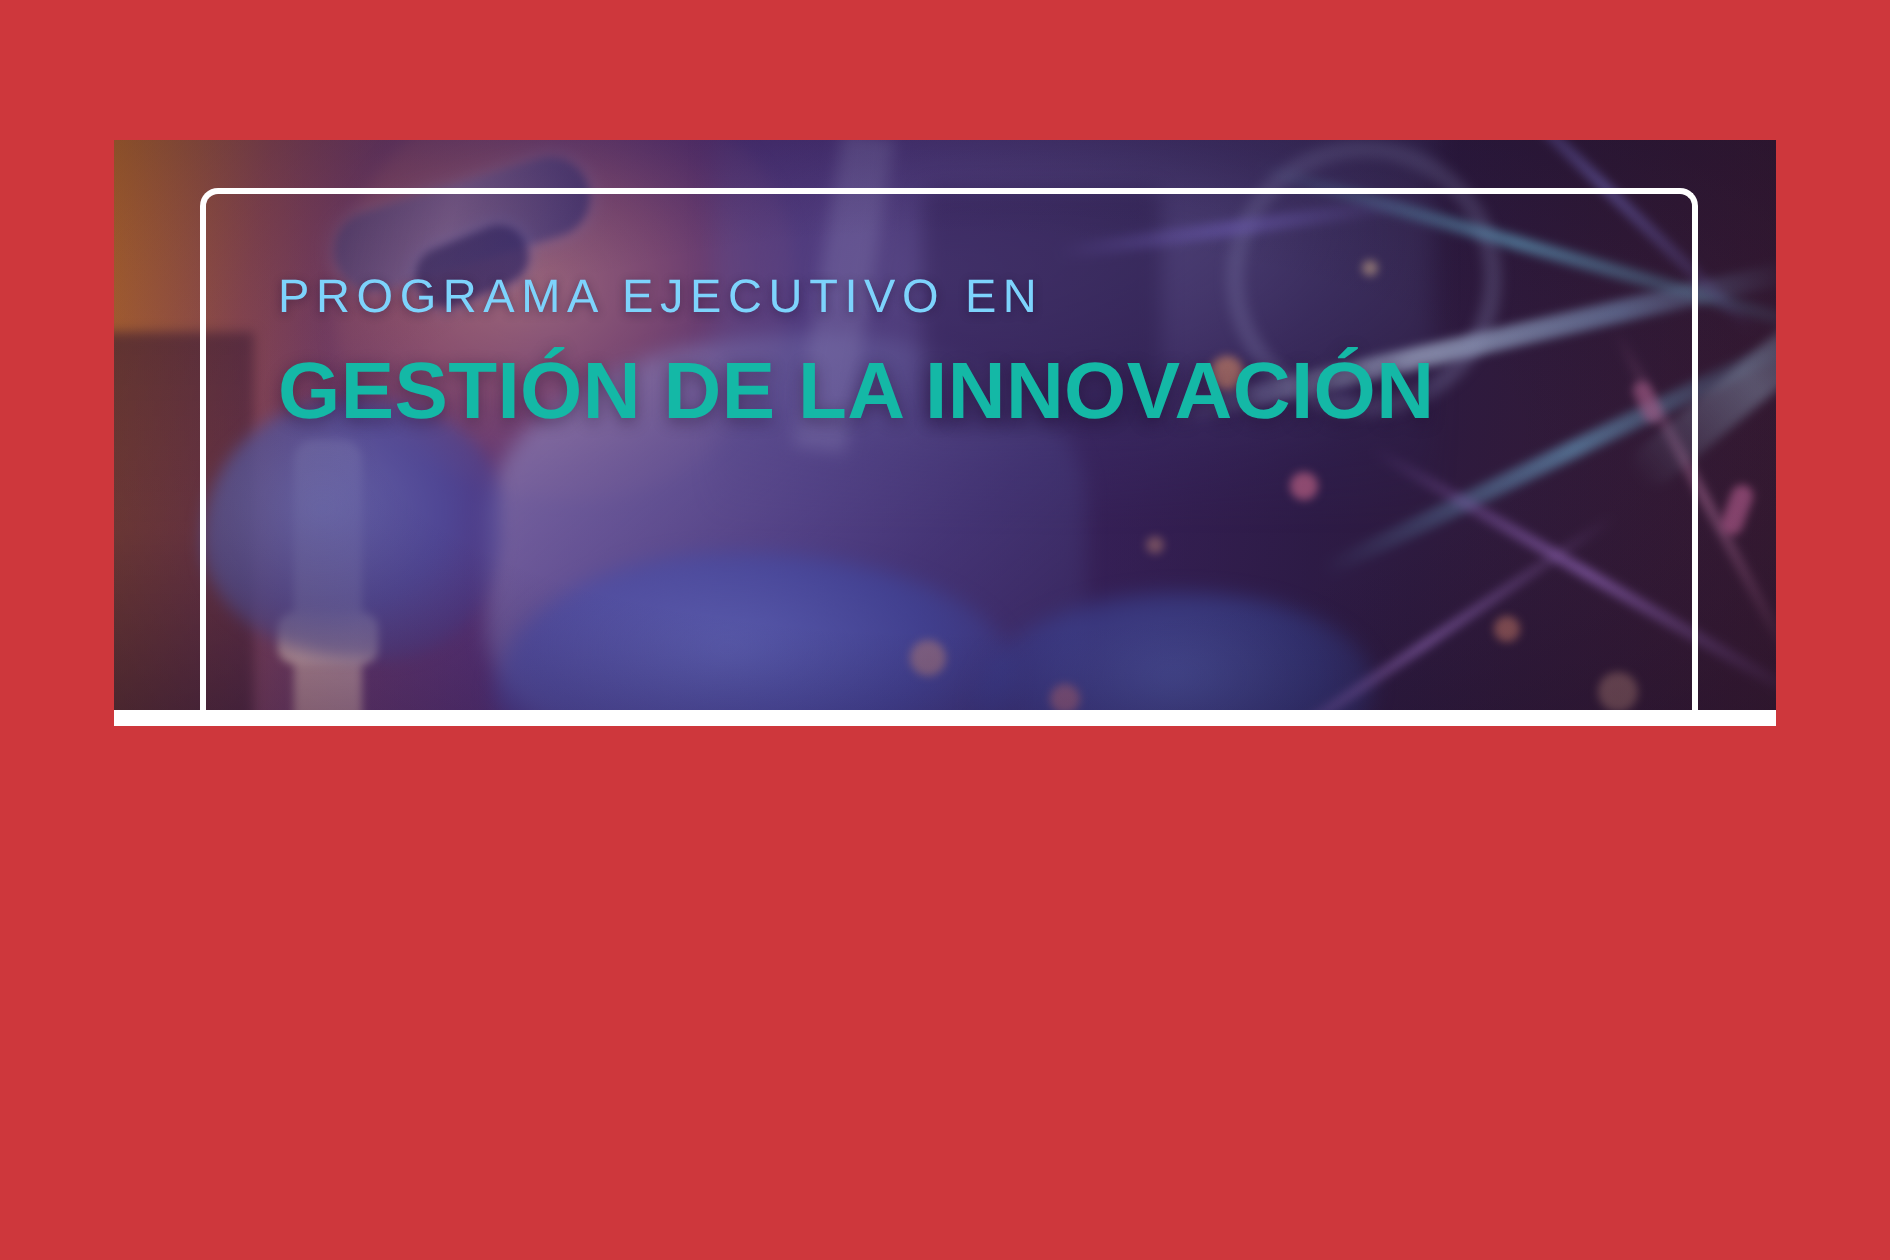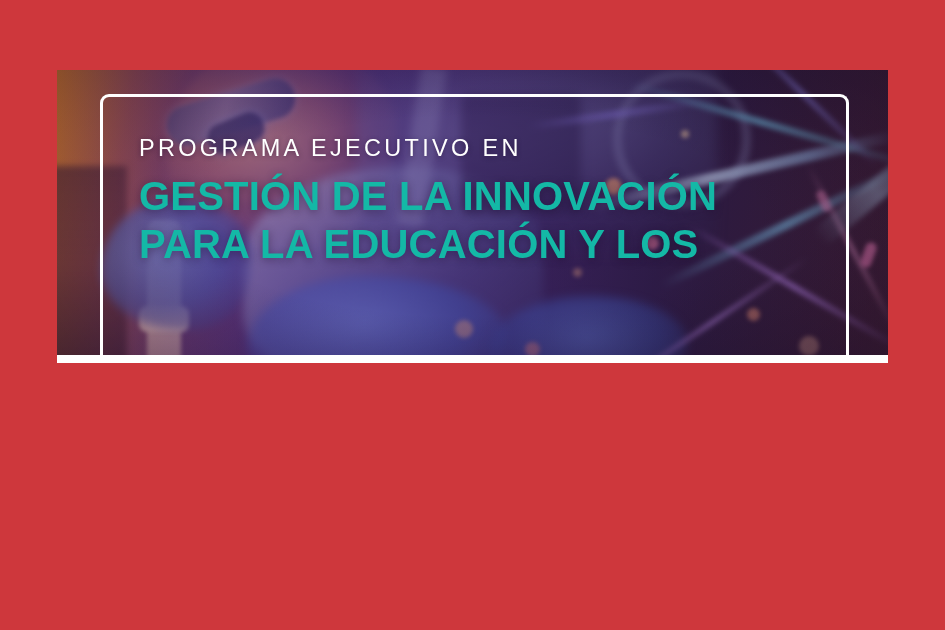--- a/index.html
+++ b/index.html
@@ -289,21 +289,21 @@
   }
 
   
   .text-block {
     position: absolute;
     left: 82px;
     top: 67px;
     width: 700px;
   }
   .eyebrow {
-    color: #ffffff;
+    color: #7dd3fc;
     font-size: 23.5px;
     font-weight: 300;
     letter-spacing: 3.3px;
     line-height: 1;
     white-space: nowrap;
     text-shadow: 0 1px 5px rgba(30,12,44,0.45);
   }
   .headline {
     margin-top: 11px;
   }
@@ -367,21 +367,20 @@
 
     <div class="bg-layer tint"></div>
     <div class="bg-layer vignette"></div>
 
     <div class="frame"></div>
 
     <div class="text-block">
       <div class="eyebrow">PROGRAMA EJECUTIVO EN</div>
       <div class="headline">
         <div class="headline-line">GESTIÓN DE LA INNOVACIÓN</div>
-        <div class="headline-line">PARA LA EDUCACIÓN Y LOS</div>
       </div>
     </div>
 
   </div>
 
   <div class="bottom-bar"></div>
 
 </div>
 
 </body></html>

